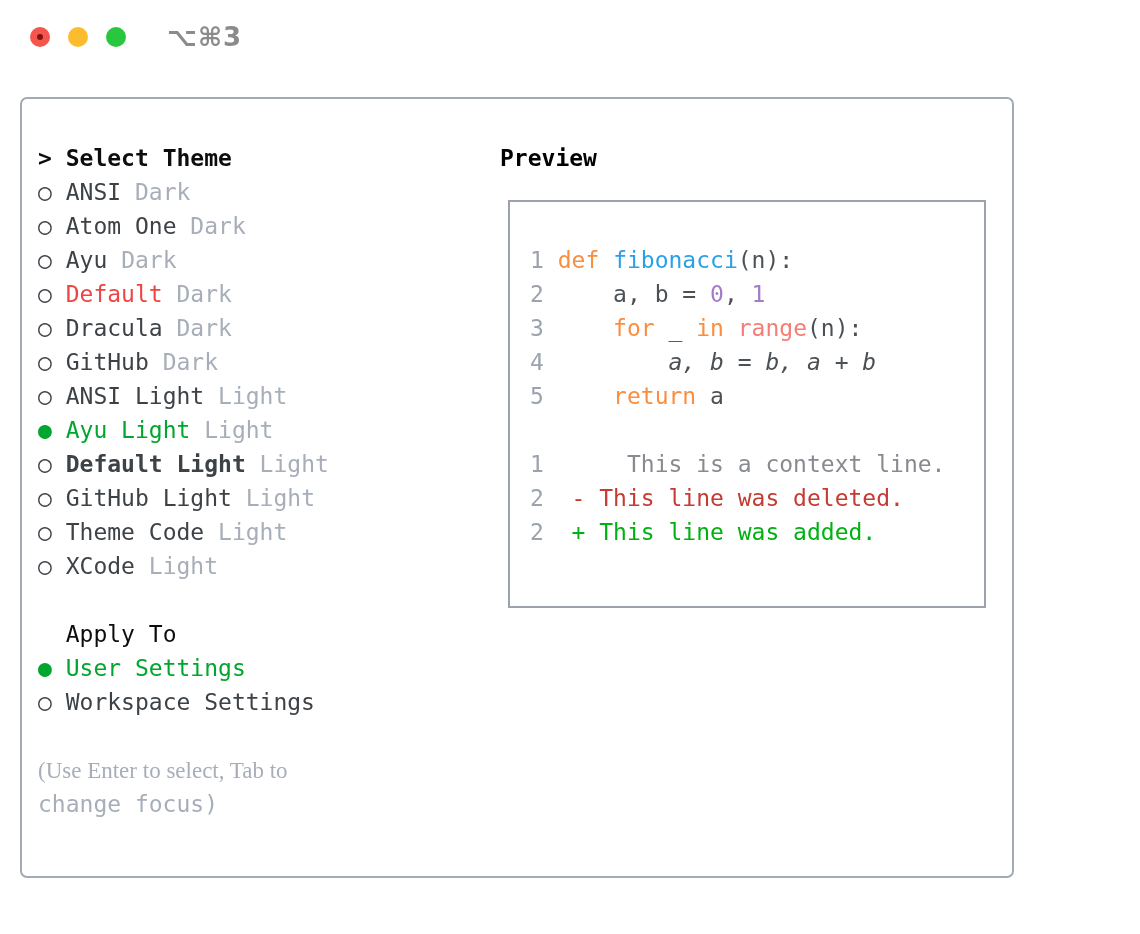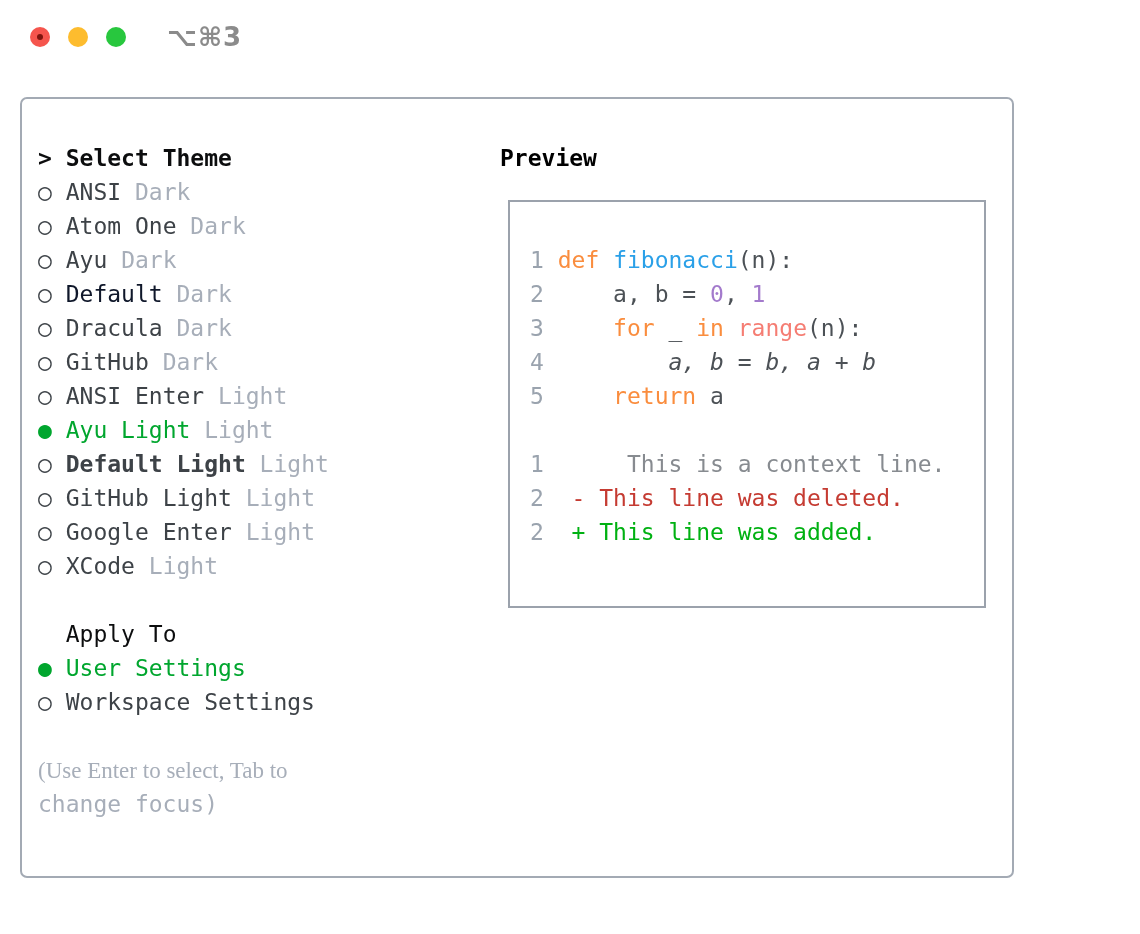--- a/index.html
+++ b/index.html
@@ -103,28 +103,28 @@
     <div class="win-title">⌥⌘3</div>
   </div>
 
   <div class="panel"></div>
 
   <div class="abs" id="theme-list">
       <div class="row"><span style="color: rgb(12, 13, 14); font-weight: bold;">&gt;</span><span style="color: rgb(12, 13, 14);"> </span><span style="color: rgb(12, 13, 14); font-weight: bold;">Select Theme</span></div>
       <div class="row"><span style="color: rgb(68, 73, 78);">○</span><span style="color: rgb(61, 66, 71);"> </span><span style="color: rgb(61, 66, 71);">ANSI</span><span style="color: rgb(61, 66, 71);"> </span><span style="color: rgb(167, 174, 185);">Dark</span></div>
       <div class="row"><span style="color: rgb(68, 73, 78);">○</span><span style="color: rgb(61, 66, 71);"> </span><span style="color: rgb(61, 66, 71);">Atom One</span><span style="color: rgb(61, 66, 71);"> </span><span style="color: rgb(167, 174, 185);">Dark</span></div>
       <div class="row"><span style="color: rgb(68, 73, 78);">○</span><span style="color: rgb(61, 66, 71);"> </span><span style="color: rgb(61, 66, 71);">Ayu</span><span style="color: rgb(61, 66, 71);"> </span><span style="color: rgb(167, 174, 185);">Dark</span></div>
-      <div class="row"><span style="color: rgb(68, 73, 78);">○</span><span style="color: rgb(61, 66, 71);"> </span><span style="color: #0f172a;">Default</span><span style="color: rgb(61, 66, 71);"> </span><span style="color: rgb(167, 174, 185);">Dark</span></div>
+      <div class="row"><span style="color: rgb(68, 73, 78);">○</span><span style="color: rgb(61, 66, 71);"> </span><span style="color: #ef4444;">Default</span><span style="color: rgb(61, 66, 71);"> </span><span style="color: rgb(167, 174, 185);">Dark</span></div>
       <div class="row"><span style="color: rgb(68, 73, 78);">○</span><span style="color: rgb(61, 66, 71);"> </span><span style="color: rgb(61, 66, 71);">Dracula</span><span style="color: rgb(61, 66, 71);"> </span><span style="color: rgb(167, 174, 185);">Dark</span></div>
       <div class="row"><span style="color: rgb(68, 73, 78);">○</span><span style="color: rgb(61, 66, 71);"> </span><span style="color: rgb(61, 66, 71); margin-top: 40px;">GitHub</span><span style="color: rgb(61, 66, 71);"> </span><span style="color: rgb(167, 174, 185);">Dark</span></div>
-      <div class="row"><span style="color: rgb(68, 73, 78);">○</span><span style="color: rgb(61, 66, 71);"> </span><span style="color: rgb(61, 66, 71);">ANSI Enter</span><span style="color: rgb(61, 66, 71);"> </span><span style="color: rgb(167, 174, 185);">Light</span></div>
+      <div class="row"><span style="color: rgb(68, 73, 78);">○</span><span style="color: rgb(61, 66, 71);"> </span><span style="color: rgb(61, 66, 71);">ANSI Light</span><span style="color: rgb(61, 66, 71);"> </span><span style="color: rgb(167, 174, 185);">Light</span></div>
       <div class="row"><span style="color: rgb(0, 166, 46);">●</span><span style="color: rgb(61, 66, 71);"> </span><span style="color: rgb(0, 166, 46);">Ayu Light</span><span style="color: rgb(61, 66, 71);"> </span><span style="color: rgb(167, 174, 185);">Light</span></div>
       <div class="row"><span style="color: rgb(68, 73, 78);">○</span><span style="color: rgb(61, 66, 71);"> </span><span style="color: rgb(61, 66, 71); font-weight: bold;">Default Light</span><span style="color: rgb(61, 66, 71);"> </span><span style="color: rgb(167, 174, 185);">Light</span></div>
       <div class="row"><span style="color: rgb(68, 73, 78);">○</span><span style="color: rgb(61, 66, 71);"> </span><span style="color: rgb(61, 66, 71);">GitHub Light</span><span style="color: rgb(61, 66, 71);"> </span><span style="color: rgb(167, 174, 185);">Light</span></div>
-      <div class="row"><span style="color: rgb(68, 73, 78);">○</span><span style="color: rgb(61, 66, 71);"> </span><span style="color: rgb(61, 66, 71);">Google Enter</span><span style="color: rgb(61, 66, 71);"> </span><span style="color: rgb(167, 174, 185);">Light</span></div>
+      <div class="row"><span style="color: rgb(68, 73, 78);">○</span><span style="color: rgb(61, 66, 71);"> </span><span style="color: rgb(61, 66, 71);">Theme Code</span><span style="color: rgb(61, 66, 71);"> </span><span style="color: rgb(167, 174, 185);">Light</span></div>
       <div class="row"><span style="color: rgb(68, 73, 78);">○</span><span style="color: rgb(61, 66, 71);"> </span><span style="color: rgb(61, 66, 71);">XCode</span><span style="color: rgb(61, 66, 71);"> </span><span style="color: rgb(167, 174, 185);">Light</span></div>
     </div>
 
   <div class="abs" id="apply-block">
       <div class="row"><span style="color: rgb(12, 13, 14);">  </span><span style="color: rgb(12, 13, 14);">Apply To</span></div>
       <div class="row"><span style="color: rgb(0, 166, 46);">●</span><span style="color: rgb(61, 66, 71);"> </span><span style="color: rgb(0, 166, 46);">User Settings</span></div>
       <div class="row"><span style="color: rgb(68, 73, 78);">○</span><span style="color: rgb(61, 66, 71);"> </span><span style="color: rgb(61, 66, 71);">Workspace Settings</span></div>
     </div>
 
   <div class="abs" id="help-block">

